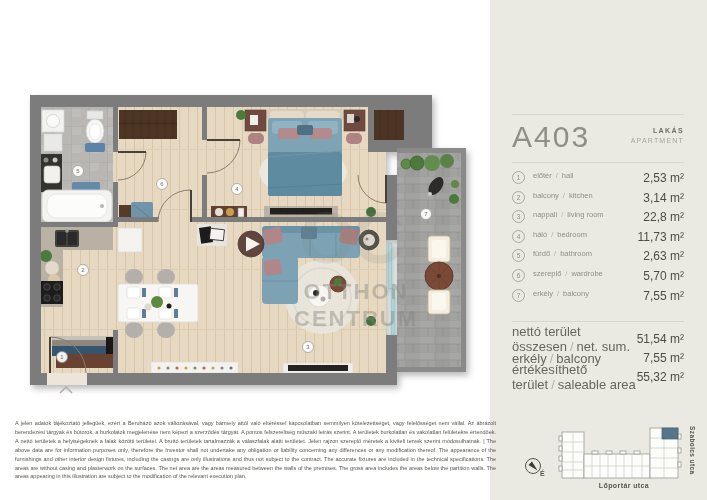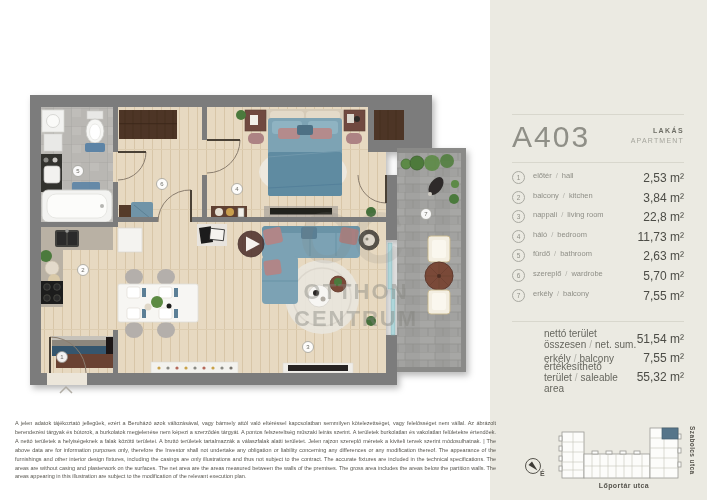--- a/index.html
+++ b/index.html
@@ -15,21 +15,21 @@
   .unit-type .en{font-size:7px;letter-spacing:1.2px;color:#a5a59d;margin-top:3px;}
   .room-list{position:absolute;left:22px;top:171px;width:172px;}
   .row{display:flex;align-items:flex-start;height:19.6px;}
   .badge{flex:0 0 auto;width:11px;height:11px;border:1px solid #a9a9a1;border-radius:50%;
          font-size:6.5px;line-height:11px;text-align:center;color:#8f8f87;margin-right:8px;}
   .nm{flex:1;font-size:7.5px;color:#8f8f87;}
   .sep{margin:0 4px;color:#b2b2aa;}
   .val{font-size:12px;font-weight:normal;color:#4c4c46;}
   .summary{position:absolute;left:22px;top:330px;width:172px;}
   .srow{display:flex;align-items:center;height:18.8px;}
-  .slabel{flex:1;font-size:10px;color:#66665e;margin-left:32px;}
+  .slabel{flex:1;font-size:13px;color:#66665e;}
   .slabel .sep{margin:0 3px;}
   
   .sitemap{position:absolute;left:0;top:420px;width:217px;height:80px;}
   .compass{position:absolute;left:33px;top:36px;width:26px;height:26px;}
   .street-v{position:absolute;left:199px;top:6px;height:62px;writing-mode:vertical-rl;
             font-size:6.5px;font-weight:600;color:#56544d;letter-spacing:.4px;}
   .street-h{position:absolute;left:66px;top:62px;width:136px;text-align:center;
             font-size:7px;font-weight:bold;color:#56544d;letter-spacing:.4px;}
   .building{position:absolute;left:66px;top:2px;}
   
@@ -369,21 +369,21 @@
 
     <div class="room-list">
       <div class="row">
         <span class="badge">1</span>
         <span class="nm"><span>előtér</span><span class="sep">/</span><span>hall</span></span>
         <span class="val">2,53 m²</span>
       </div>
       <div class="row">
         <span class="badge">2</span>
         <span class="nm"><span>balcony</span><span class="sep">/</span><span>kitchen</span></span>
-        <span class="val">3,84 m²</span>
+        <span class="val">3,14 m²</span>
       </div>
       <div class="row">
         <span class="badge">3</span>
         <span class="nm"><span>nappali</span><span class="sep">/</span><span>living room</span></span>
         <span class="val">22,8 m²</span>
       </div>
       <div class="row">
         <span class="badge">4</span>
         <span class="nm"><span>háló</span><span class="sep">/</span><span>bedroom</span></span>
         <span class="val">11,73 m²</span>

